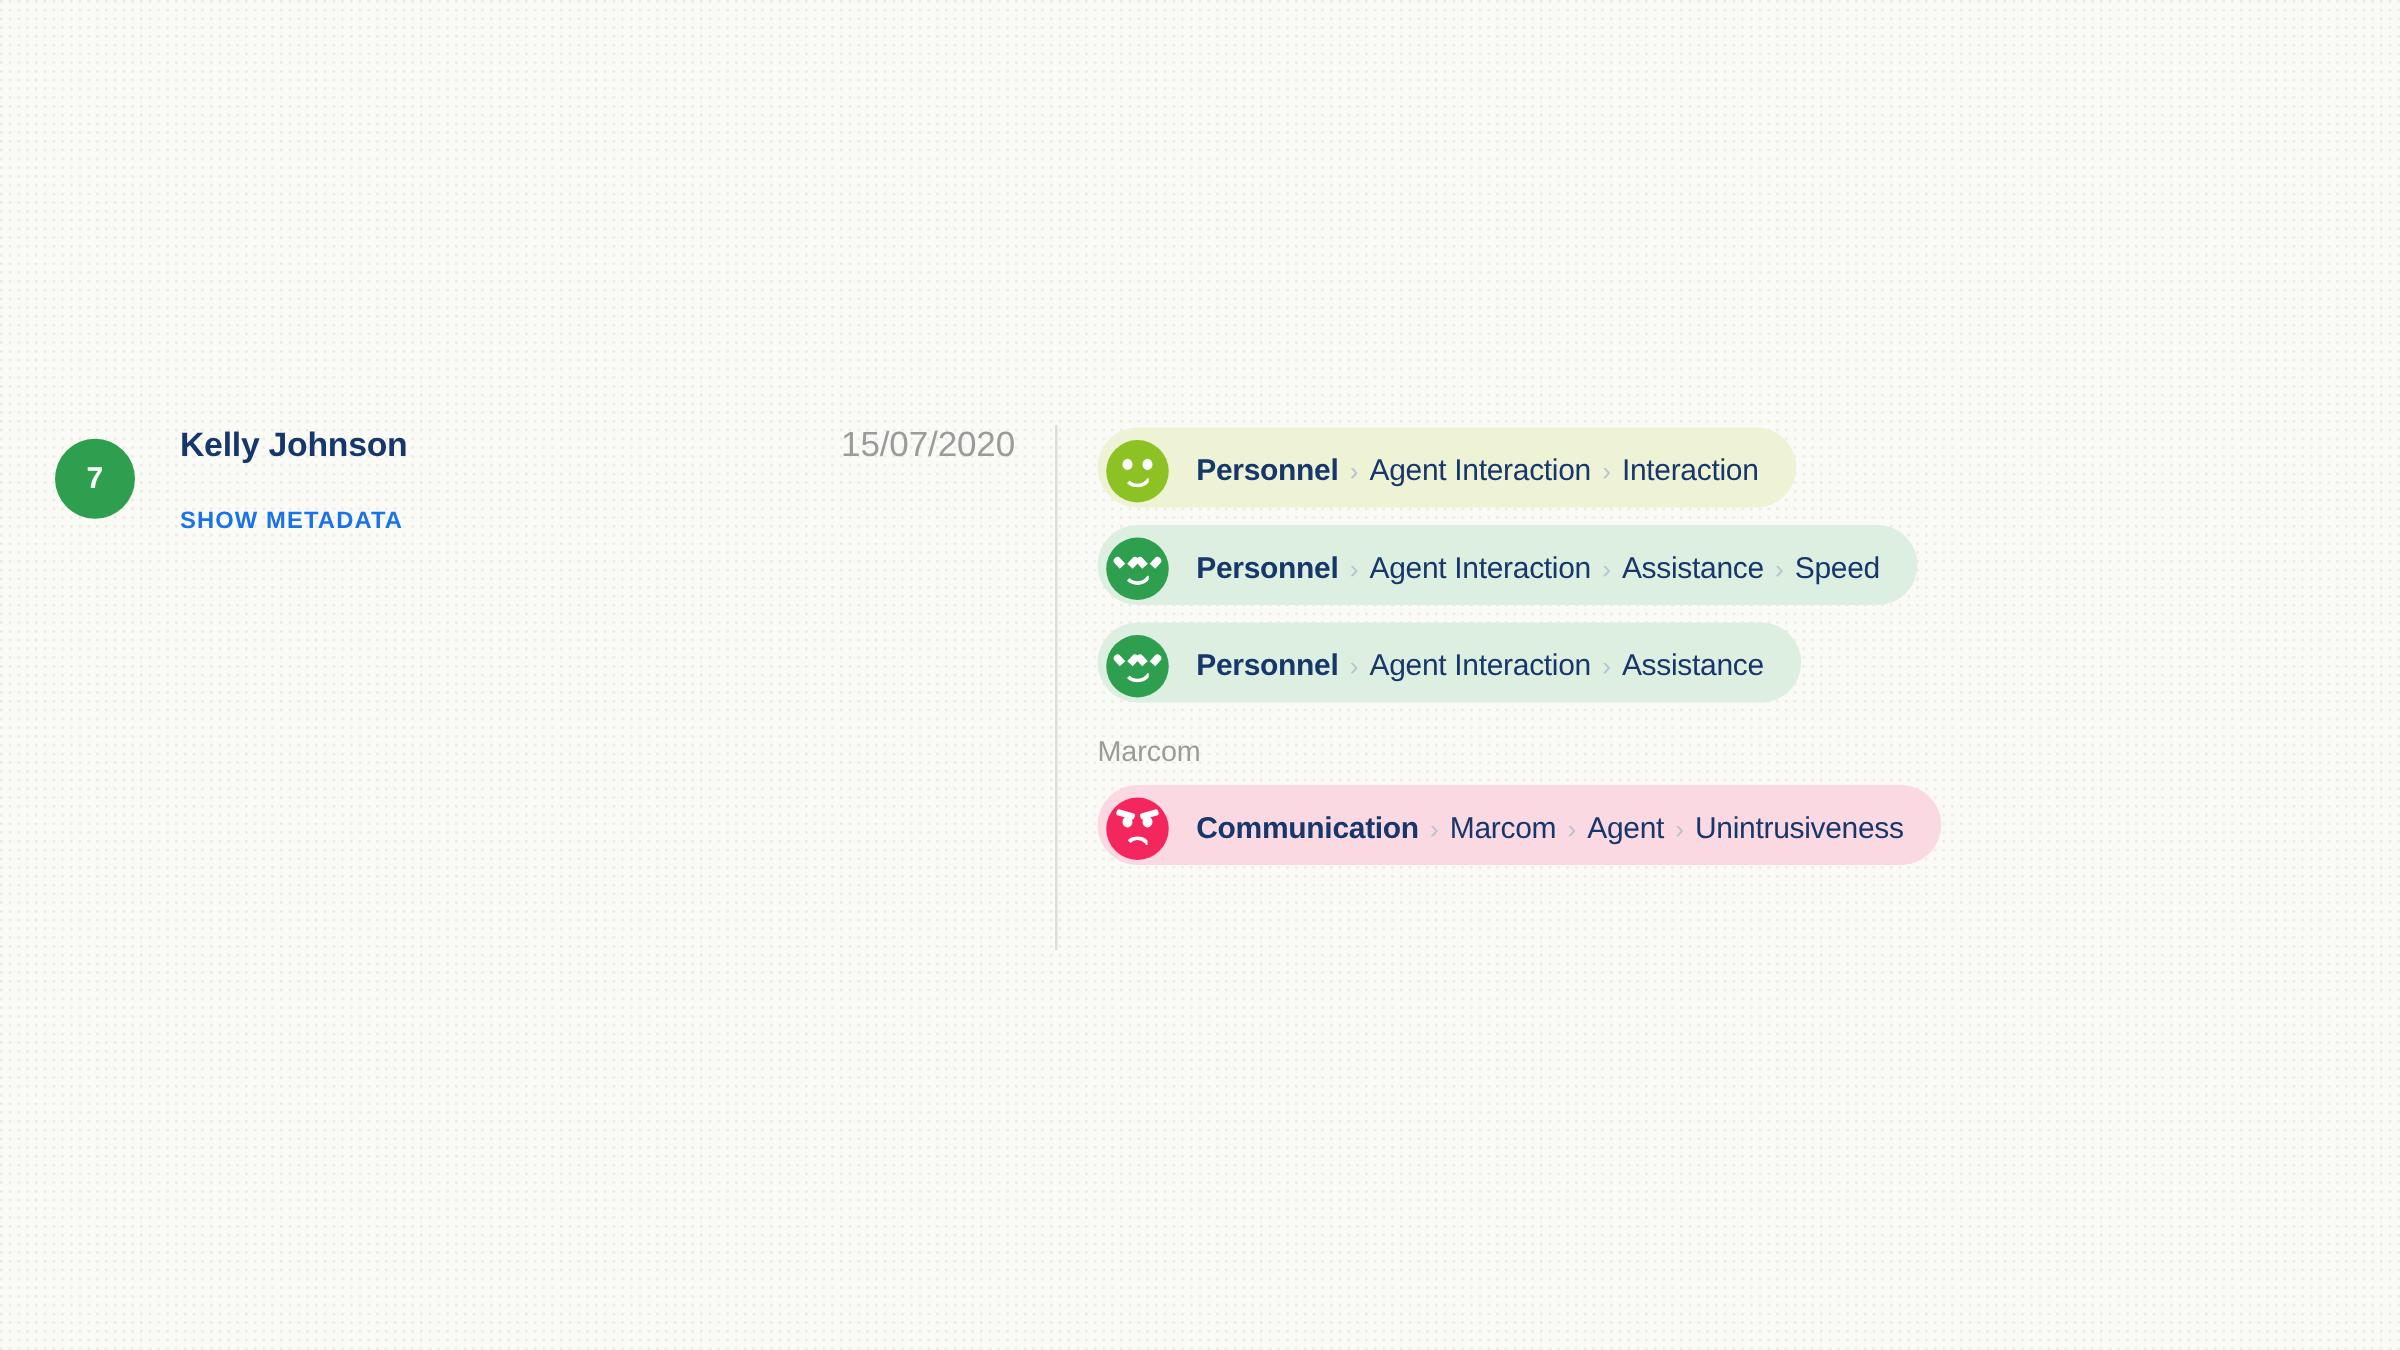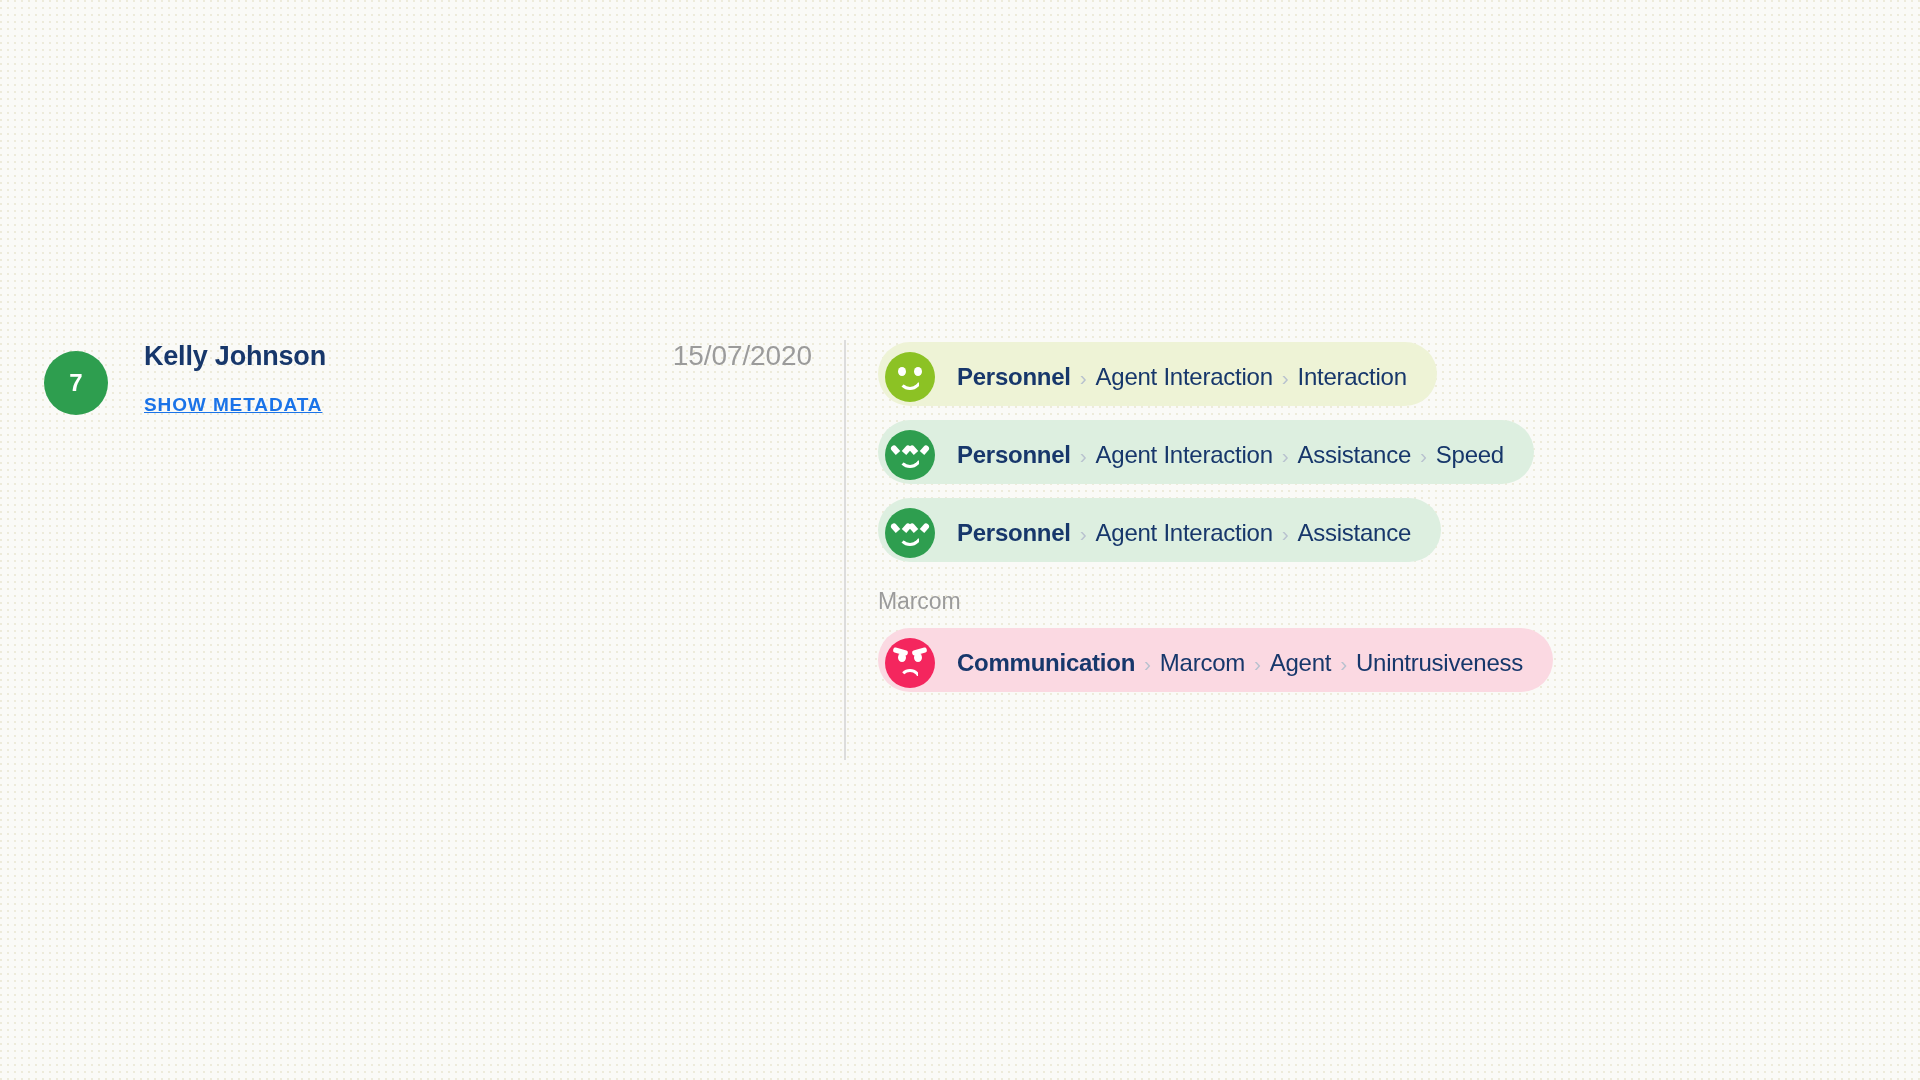--- a/index.html
+++ b/index.html
@@ -93,29 +93,28 @@
     line-height: 1.28;
     color: #17376b;
     letter-spacing: -0.25px;
     margin-bottom: 23px;
     max-width: 680px;
   }
   .comment-para:last-of-type { margin-bottom: 0; }
 
   .metadata-link {
     display: inline-block;
-    margin-top: 8px;
+    margin-top: 20px;
     font-size: 19px;
     font-weight: 700;
     letter-spacing: 0.9px;
     color: #1a73e8;
     text-transform: uppercase;
     cursor: pointer;
     user-select: none;
-    text-decoration: underline;
   }
 
   
   .divider {
     flex: 0 0 auto;
     width: 2px;
     align-self: stretch;
     min-height: 420px;
     background: #dcdcdc;
     margin-right: 32px;

